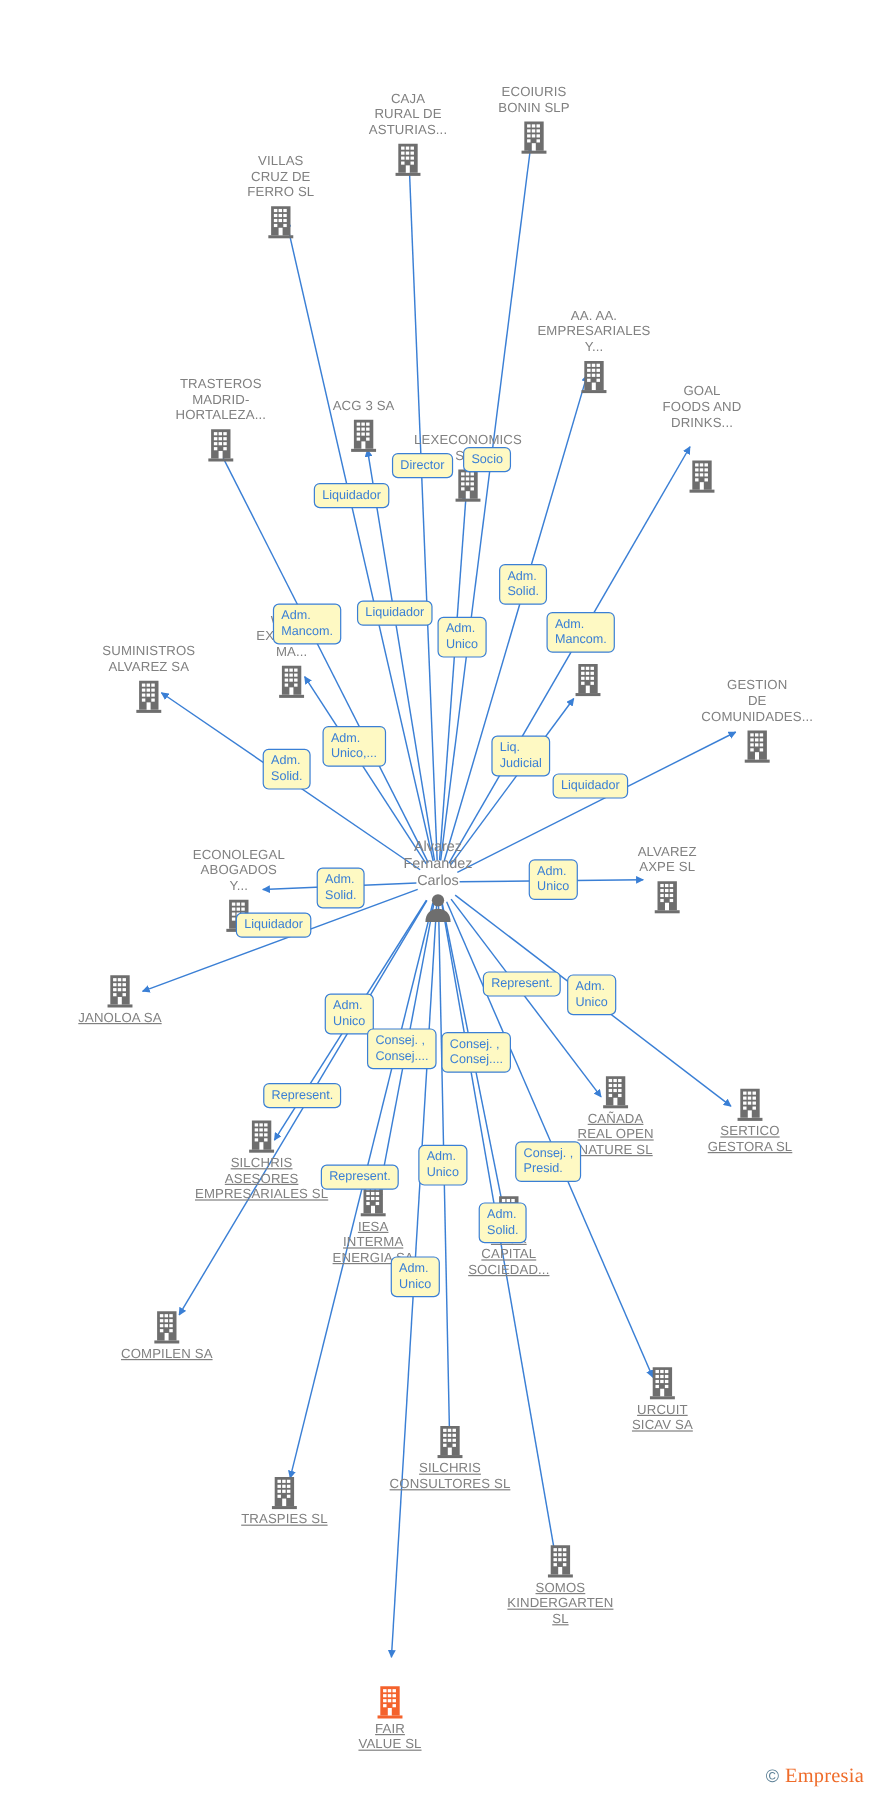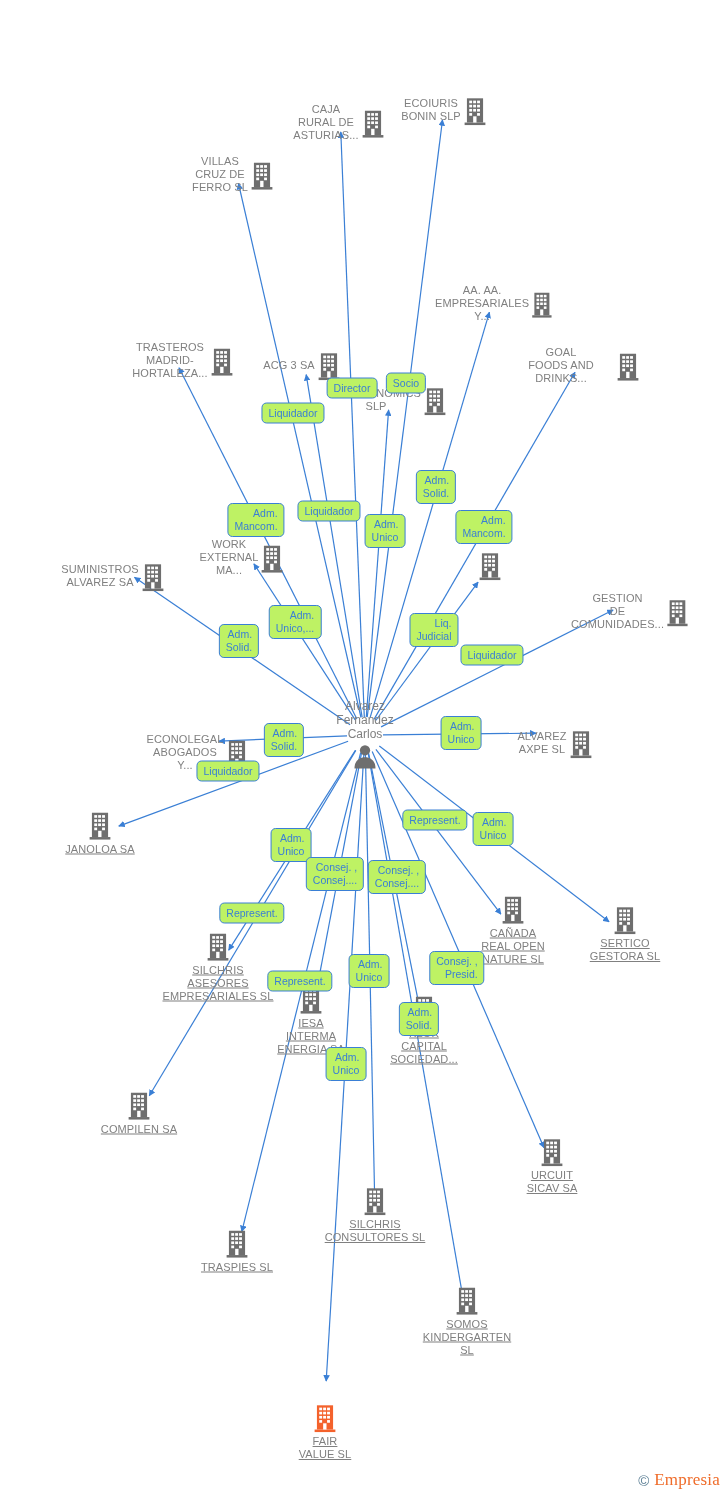--- a/index.html
+++ b/index.html
@@ -32,21 +32,21 @@
   }
   .node .bld { display: block; }
   .node-label {
     font-size: 11px;
     line-height: 13px;
     color: #808080;
     text-align: center;
     letter-spacing: 0.1px;
     white-space: pre-line;
   }
-  .node.label-top { flex-direction: row; margin-top: 11px; }
+  .node.label-top { flex-direction: column; }
   .node.label-top .node-label { margin-bottom: 2px; }
   .node.label-bottom .node-label { margin-top: 2px; text-decoration: underline; }
 
   .person-node {
     position: absolute;
     transform: translate(-50%, -50%);
     width: 130px;
     display: flex;
     flex-direction: column;
     align-items: center;
@@ -56,27 +56,27 @@
     line-height: 14px;
     color: #808080;
     text-align: center;
     white-space: pre-line;
     margin-bottom: 1px;
   }
 
   .rel {
     position: absolute;
     transform: translate(-50%, -50%);
-    background: #bef264;
+    background: #fef9c3;
     border: 1px solid #3a7fd5;
     border-radius: 5px;
     color: #3a7fd5;
     font-size: 10.5px;
     line-height: 13px;
-    text-align: right;
+    text-align: left;
     padding: 3px 6px;
     white-space: pre-line;
     z-index: 5;
   }
 
   .watermark {
     position: absolute;
     right: 8px;
     bottom: 10px;
     display: flex;
@@ -315,21 +315,21 @@
           <rect x="10.4" y="7.6" width="2.5" height="2.3" fill="#ffffff"></rect>
           <rect x="13.8" y="7.6" width="2.5" height="2.3" fill="#ffffff"></rect>
           <rect x="7" y="11.2" width="2.5" height="2.3" fill="#ffffff"></rect>
           <rect x="10.4" y="11.2" width="2.5" height="2.3" fill="#ffffff"></rect>
           <rect x="13.8" y="11.2" width="2.5" height="2.3" fill="#ffffff"></rect>
           <rect x="7" y="14.8" width="2.5" height="2.3" fill="#ffffff"></rect>
           <rect x="13.8" y="14.8" width="2.5" height="2.3" fill="#ffffff"></rect>
           <rect x="10.4" y="17.6" width="2.9" height="5.4" fill="#ffffff"></rect>
         </svg>
       </div>
-      <div class="node label-top" style="left: 585px; top: 355px; gap: 20px;">
+      <div class="node label-top" style="left: 585px; top: 366px; gap: 20px;">
         <div class="node-label">GOAL
 FOODS AND
 DRINKS...</div>
         <svg width="28" height="30" viewBox="0 0 24 26" class="bld">
           <path d="M5 2 h14 v21 h-14 z" fill="#6e6e6e"></path>
           <rect x="3" y="23" width="18" height="2.2" fill="#6e6e6e"></rect>
           <rect x="7" y="4" width="2.5" height="2.3" fill="#ffffff"></rect>
           <rect x="10.4" y="4" width="2.5" height="2.3" fill="#ffffff"></rect>
           <rect x="13.8" y="4" width="2.5" height="2.3" fill="#ffffff"></rect>
           <rect x="7" y="7.6" width="2.5" height="2.3" fill="#ffffff"></rect>
@@ -357,21 +357,21 @@
           <rect x="10.4" y="7.6" width="2.5" height="2.3" fill="#ffffff"></rect>
           <rect x="13.8" y="7.6" width="2.5" height="2.3" fill="#ffffff"></rect>
           <rect x="7" y="11.2" width="2.5" height="2.3" fill="#ffffff"></rect>
           <rect x="10.4" y="11.2" width="2.5" height="2.3" fill="#ffffff"></rect>
           <rect x="13.8" y="11.2" width="2.5" height="2.3" fill="#ffffff"></rect>
           <rect x="7" y="14.8" width="2.5" height="2.3" fill="#ffffff"></rect>
           <rect x="13.8" y="14.8" width="2.5" height="2.3" fill="#ffffff"></rect>
           <rect x="10.4" y="17.6" width="2.9" height="5.4" fill="#ffffff"></rect>
         </svg>
       </div>
-      <div class="node label-top" style="left: 114px; top: 566px;">
+      <div class="node label-top" style="left: 124px; top: 566px;">
         <div class="node-label">SUMINISTROS
 ALVAREZ SA</div>
         <svg width="28" height="30" viewBox="0 0 24 26" class="bld">
           <path d="M5 2 h14 v21 h-14 z" fill="#6e6e6e"></path>
           <rect x="3" y="23" width="18" height="2.2" fill="#6e6e6e"></rect>
           <rect x="7" y="4" width="2.5" height="2.3" fill="#ffffff"></rect>
           <rect x="10.4" y="4" width="2.5" height="2.3" fill="#ffffff"></rect>
           <rect x="13.8" y="4" width="2.5" height="2.3" fill="#ffffff"></rect>
           <rect x="7" y="7.6" width="2.5" height="2.3" fill="#ffffff"></rect>
           <rect x="10.4" y="7.6" width="2.5" height="2.3" fill="#ffffff"></rect>

